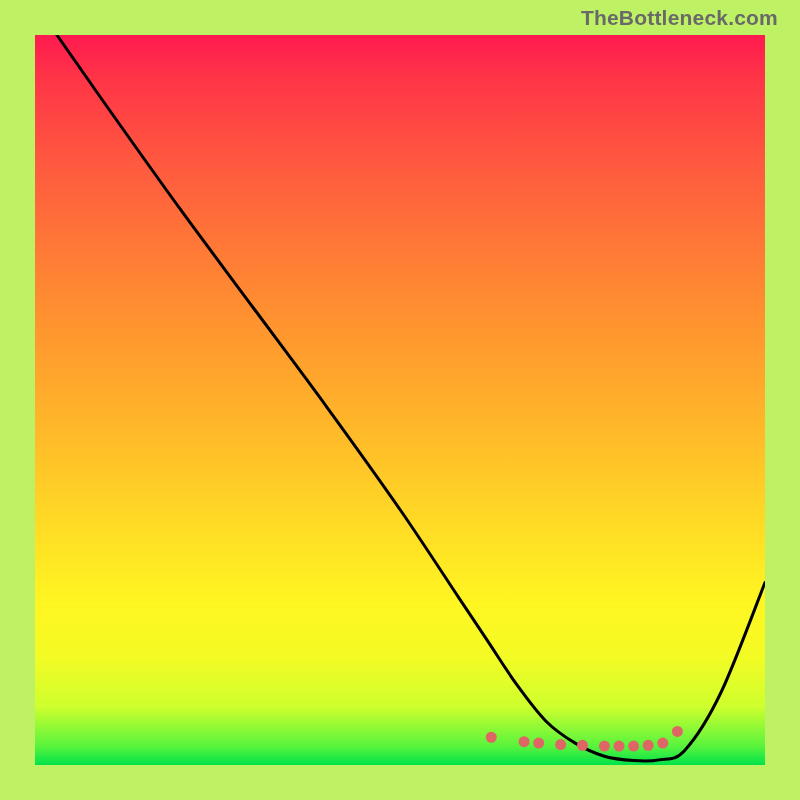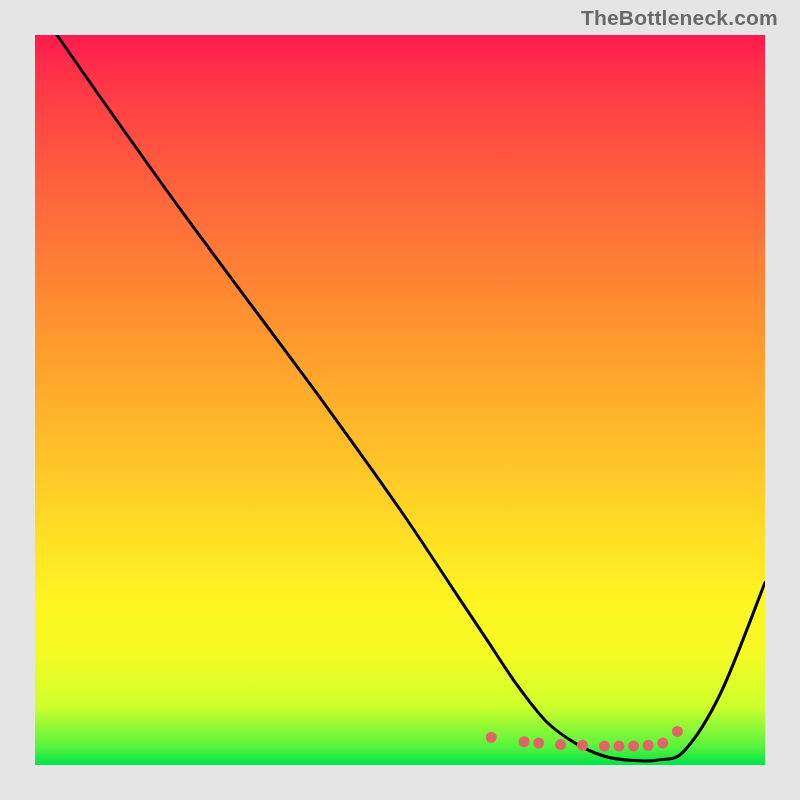--- a/index.html
+++ b/index.html
@@ -7,21 +7,21 @@
     padding: 0;
     background: #000;
     width: 800px;
     height: 800px;
     position: relative;
     font-family: Arial, sans-serif;
   }
   .outer {
     width: 800px;
     height: 800px;
-    background: #e5e5e5;
+    background: #bef264;
     position: relative;
   }
   .attribution {
     position: absolute;
     top: 6px;
     right: 22px;
     color: #696969;
     font-size: 21px;
     font-weight: bold;
     letter-spacing: 0.2px;

